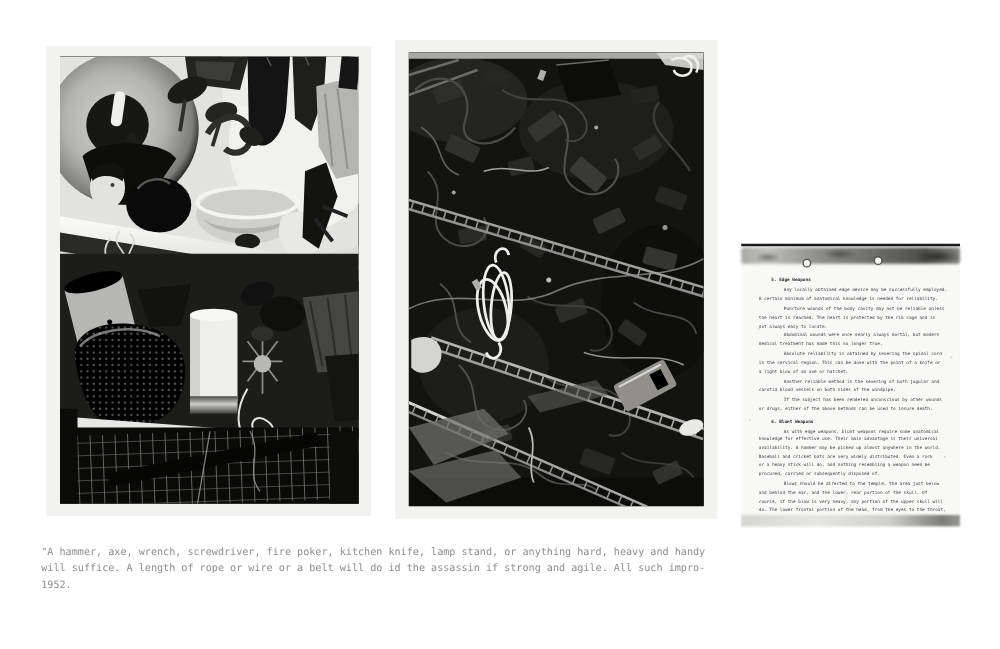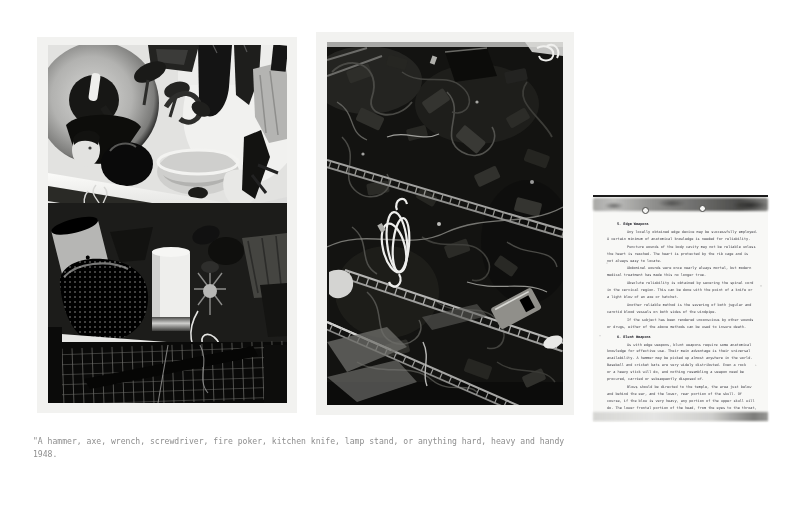--- a/index.html
+++ b/index.html
@@ -349,16 +349,17 @@
         <div class="dl dl-c">course, if the blow is very heavy, any portion of the upper skull will</div>
         <div class="dl dl-c">do.  The lower frontal portion of the head, from the eyes to the throat,</div>
         <div class="dl dl-c">can withstand enormous blows without fatal consequence.</div>
       </div>
     <div class="doc-smudge-bottom"></div>
     <div class="doc-speckle"></div>
   </div>
 
   <div class="caption">
       <div class="cap-line">"A hammer, axe, wrench, screwdriver, fire poker, kitchen knife, lamp stand, or anything hard, heavy and handy</div>
-      <div class="cap-line">1948.</div>
+      <div class="cap-line">will suffice. A length of rope or wire or a belt will do id the assassin if strong and agile. All such impro-</div>
+      <div class="cap-line">1952.</div>
     </div>
 
 </div>
 
 </body></html>

